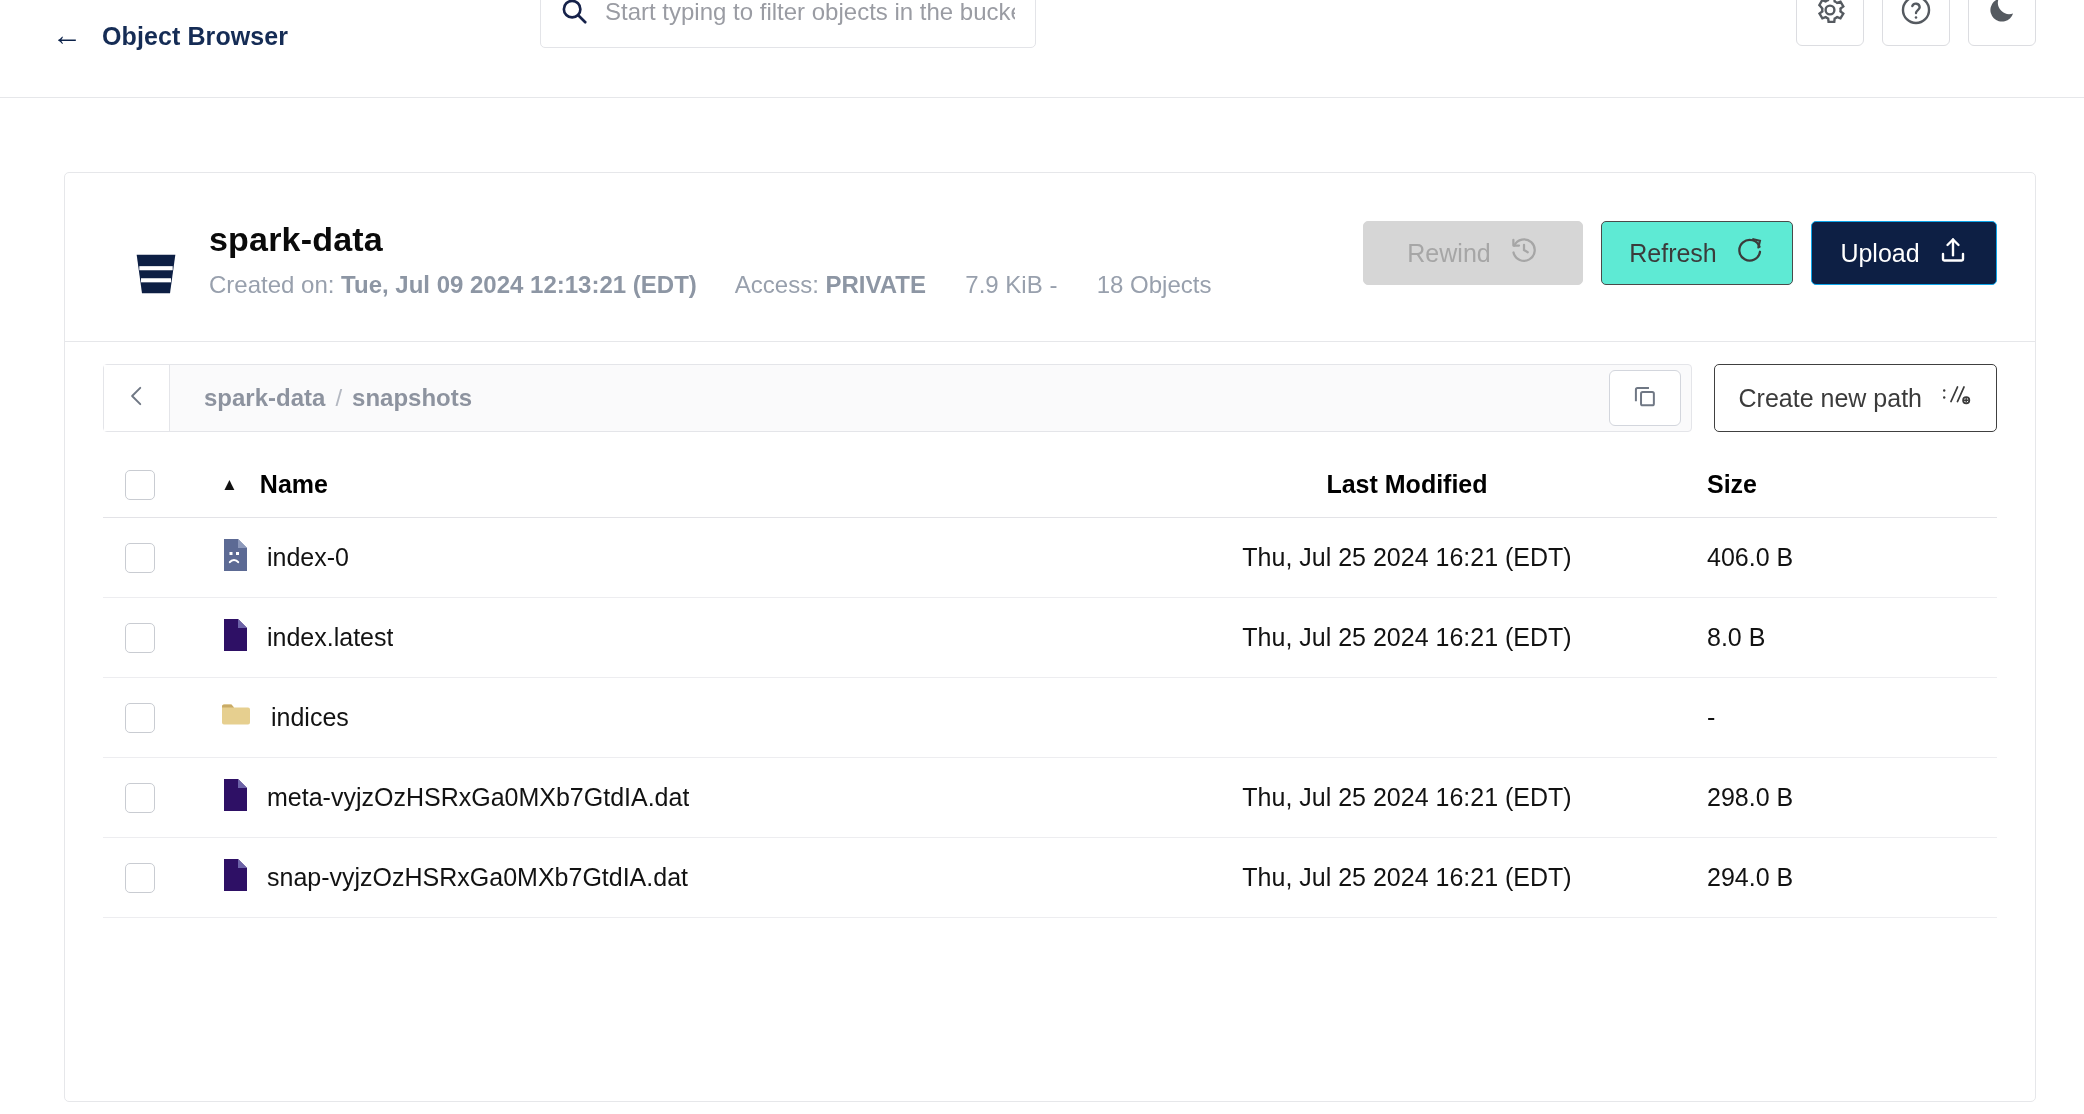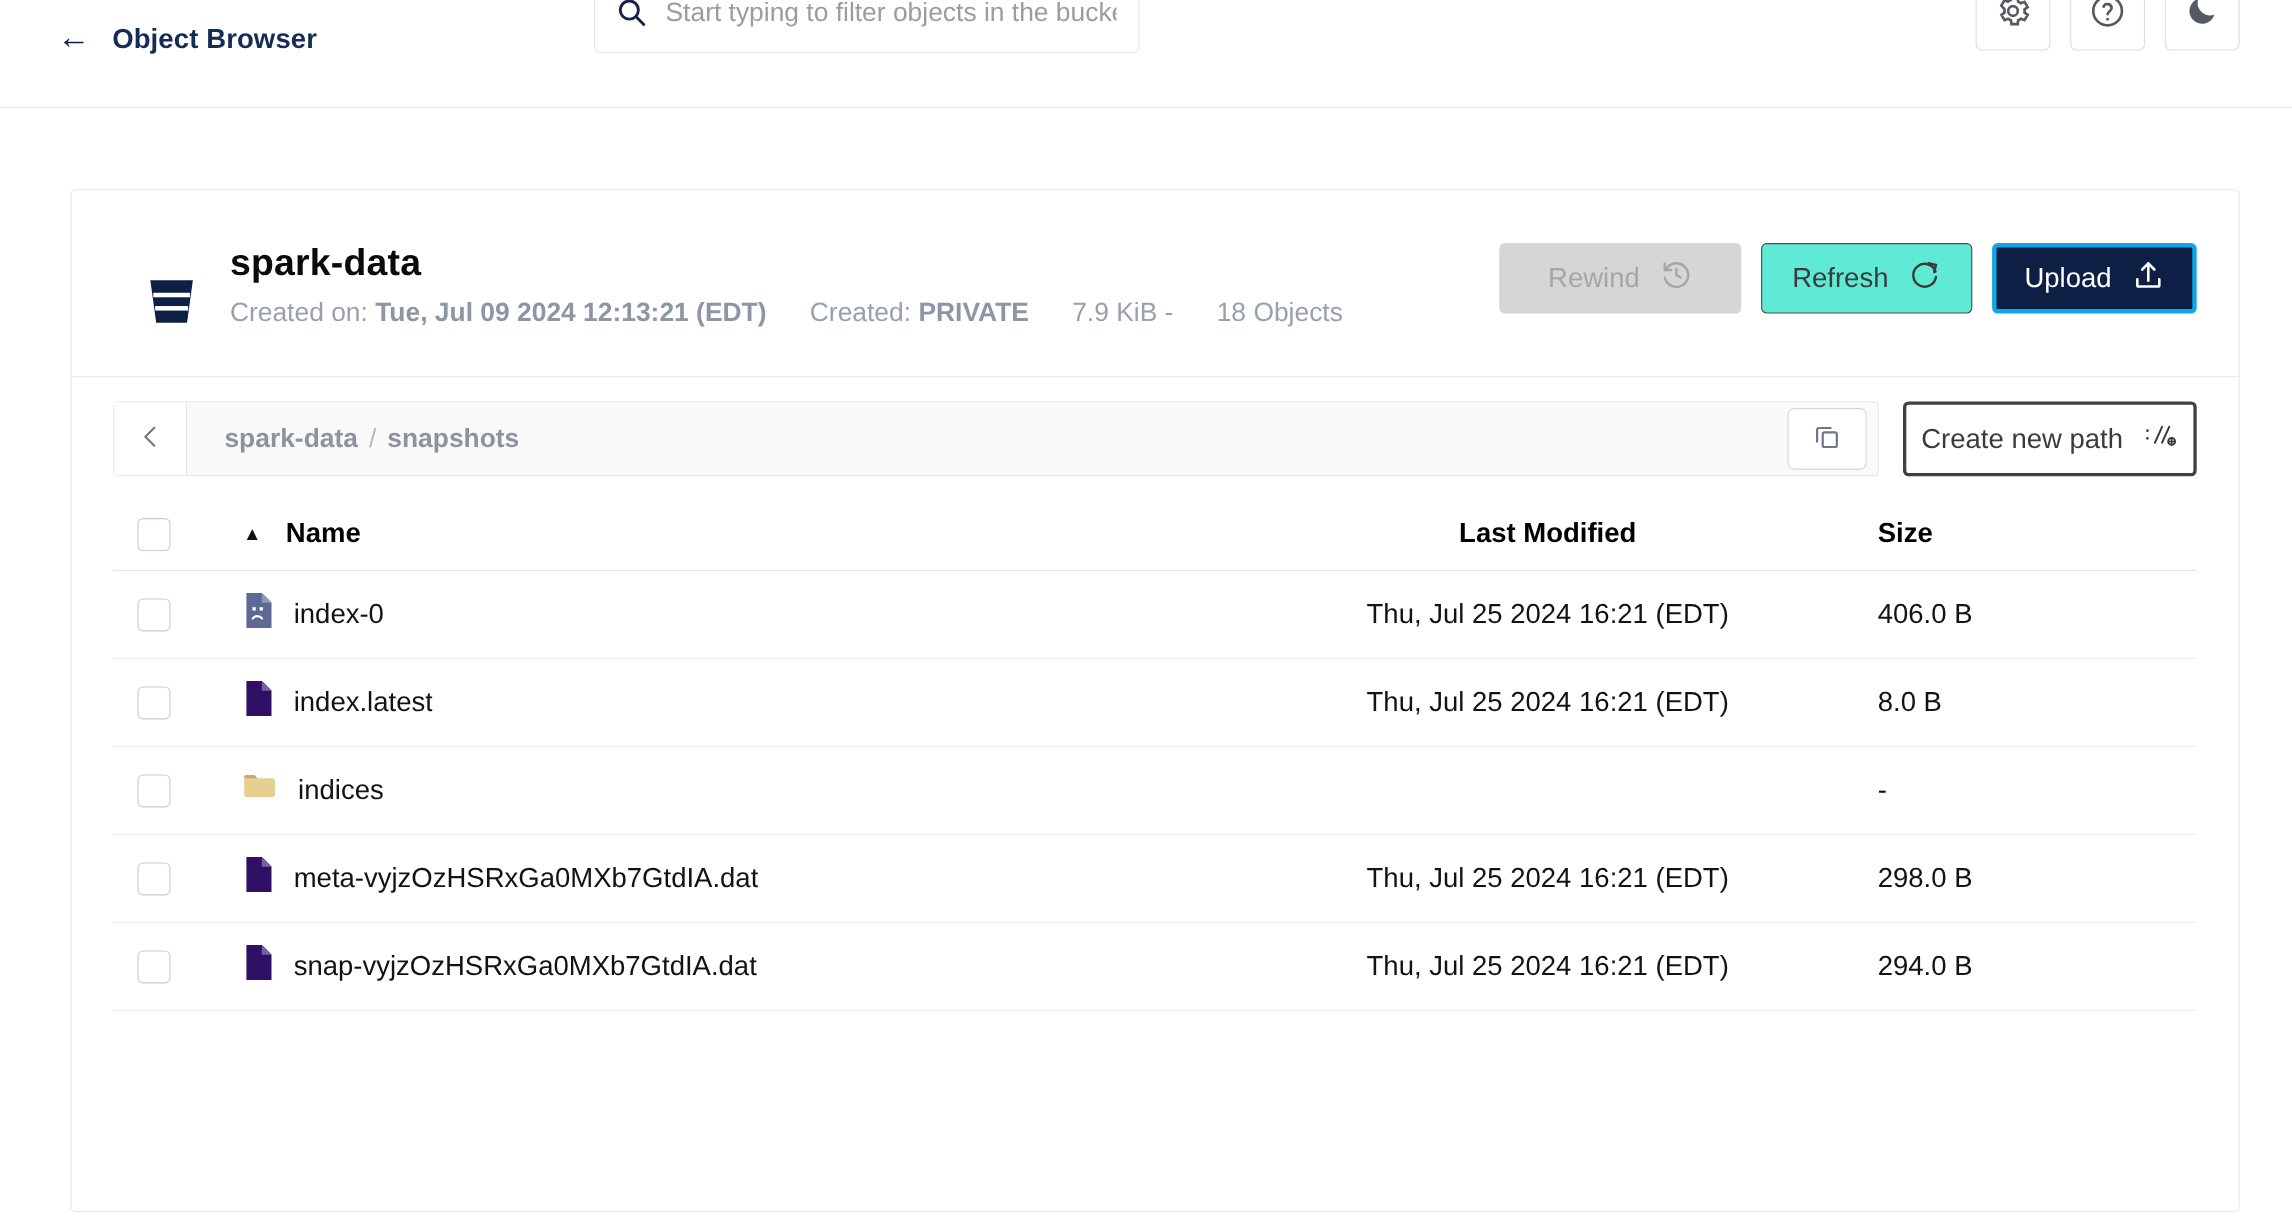--- a/index.html
+++ b/index.html
@@ -136,21 +136,21 @@
     cursor: default;
   }
   .btn-outline {
     background: #5eead4;
     border: 1px solid #4a4a4a;
     color: #3b3b3b;
     width: 192px;
   }
   .btn-primary {
     background: #0d1f44;
-    border: 4px solid #0ea5e9;
+    border: 1px solid #0ea5e9;
     color: #ffffff;
     width: 186px;
   }
 
   
   .crumb-row {
     display: flex;
     align-items: stretch;
     padding: 22px 38px 20px 38px;
     gap: 22px;
@@ -193,28 +193,28 @@
     border: 1px solid #d3d6dd;
     border-radius: 6px;
     background: #fff;
     cursor: pointer;
     height: 56px;
     align-self: center;
   }
   .newpath-btn {
     flex: 0 0 auto;
     height: 68px;
-    border: 3px solid #404040;
+    border: 1px solid #404040;
     border-radius: 5px;
     background: #fff;
     color: #3b3b3b;
     font-size: 25px;
     display: flex; align-items: center; justify-content: center;
     gap: 20px;
-    padding: 0 14px;
+    padding: 0 24px;
     cursor: pointer;
   }
 
   
   .tbl { width: 100%; padding: 0 38px; }
   .row {
     display: flex;
     align-items: center;
     height: 80px;
     border-bottom: 1px solid #ededf0;
@@ -323,21 +323,21 @@
         <rect x="11.6" y="27.5" width="24.8" height="3.4" fill="#ffffff"></rect>
       </svg>
     </span>
 
     <div class="bucket-meta">
       <div class="bucket-title">spark-data</div>
       <div class="bucket-sub">
         <span>Created on:</span>
         <b>Tue, Jul 09 2024 12:13:21 (EDT)</b>
         <span class="sub-gap"></span>
-        <span>Created:</span>
+        <span>Access:</span>
         <b>PRIVATE</b>
         <span class="sub-gap"></span>
         <span>7.9 KiB -</span>
         <span class="sub-gap"></span>
         <span>18 Objects</span>
       </div>
     </div>
 
     <div class="head-actions">
       <div class="btn btn-disabled">

